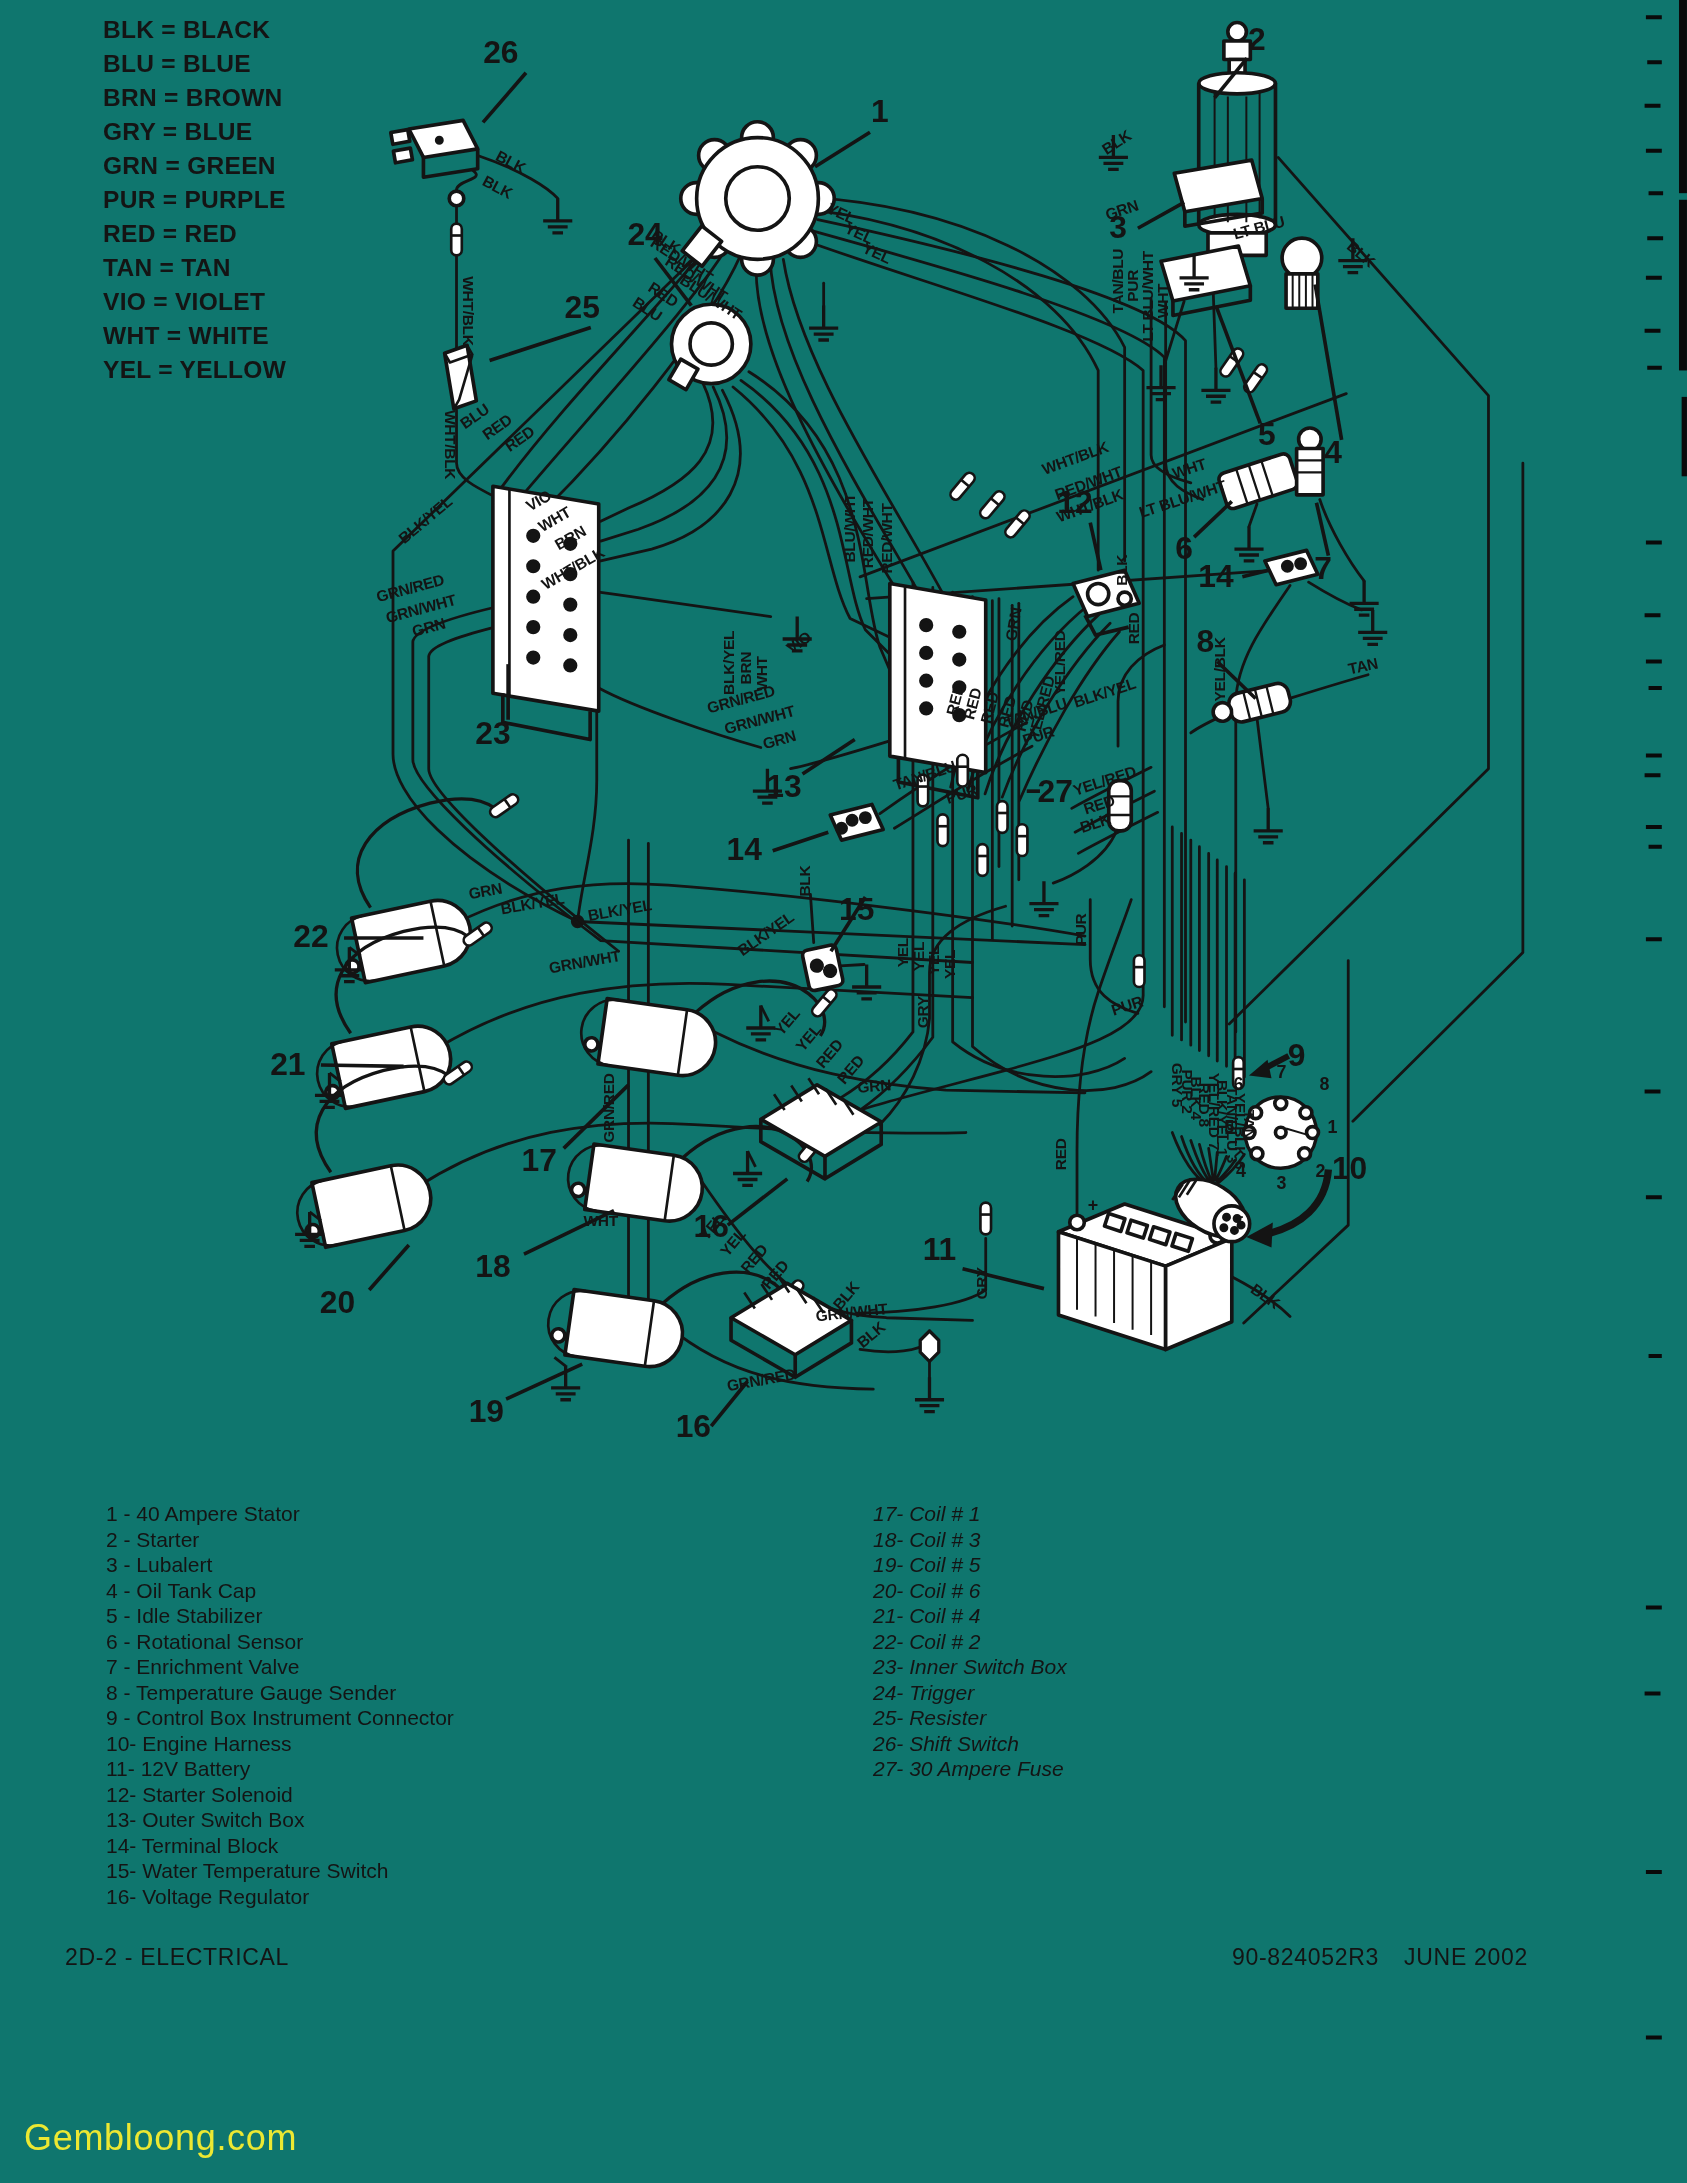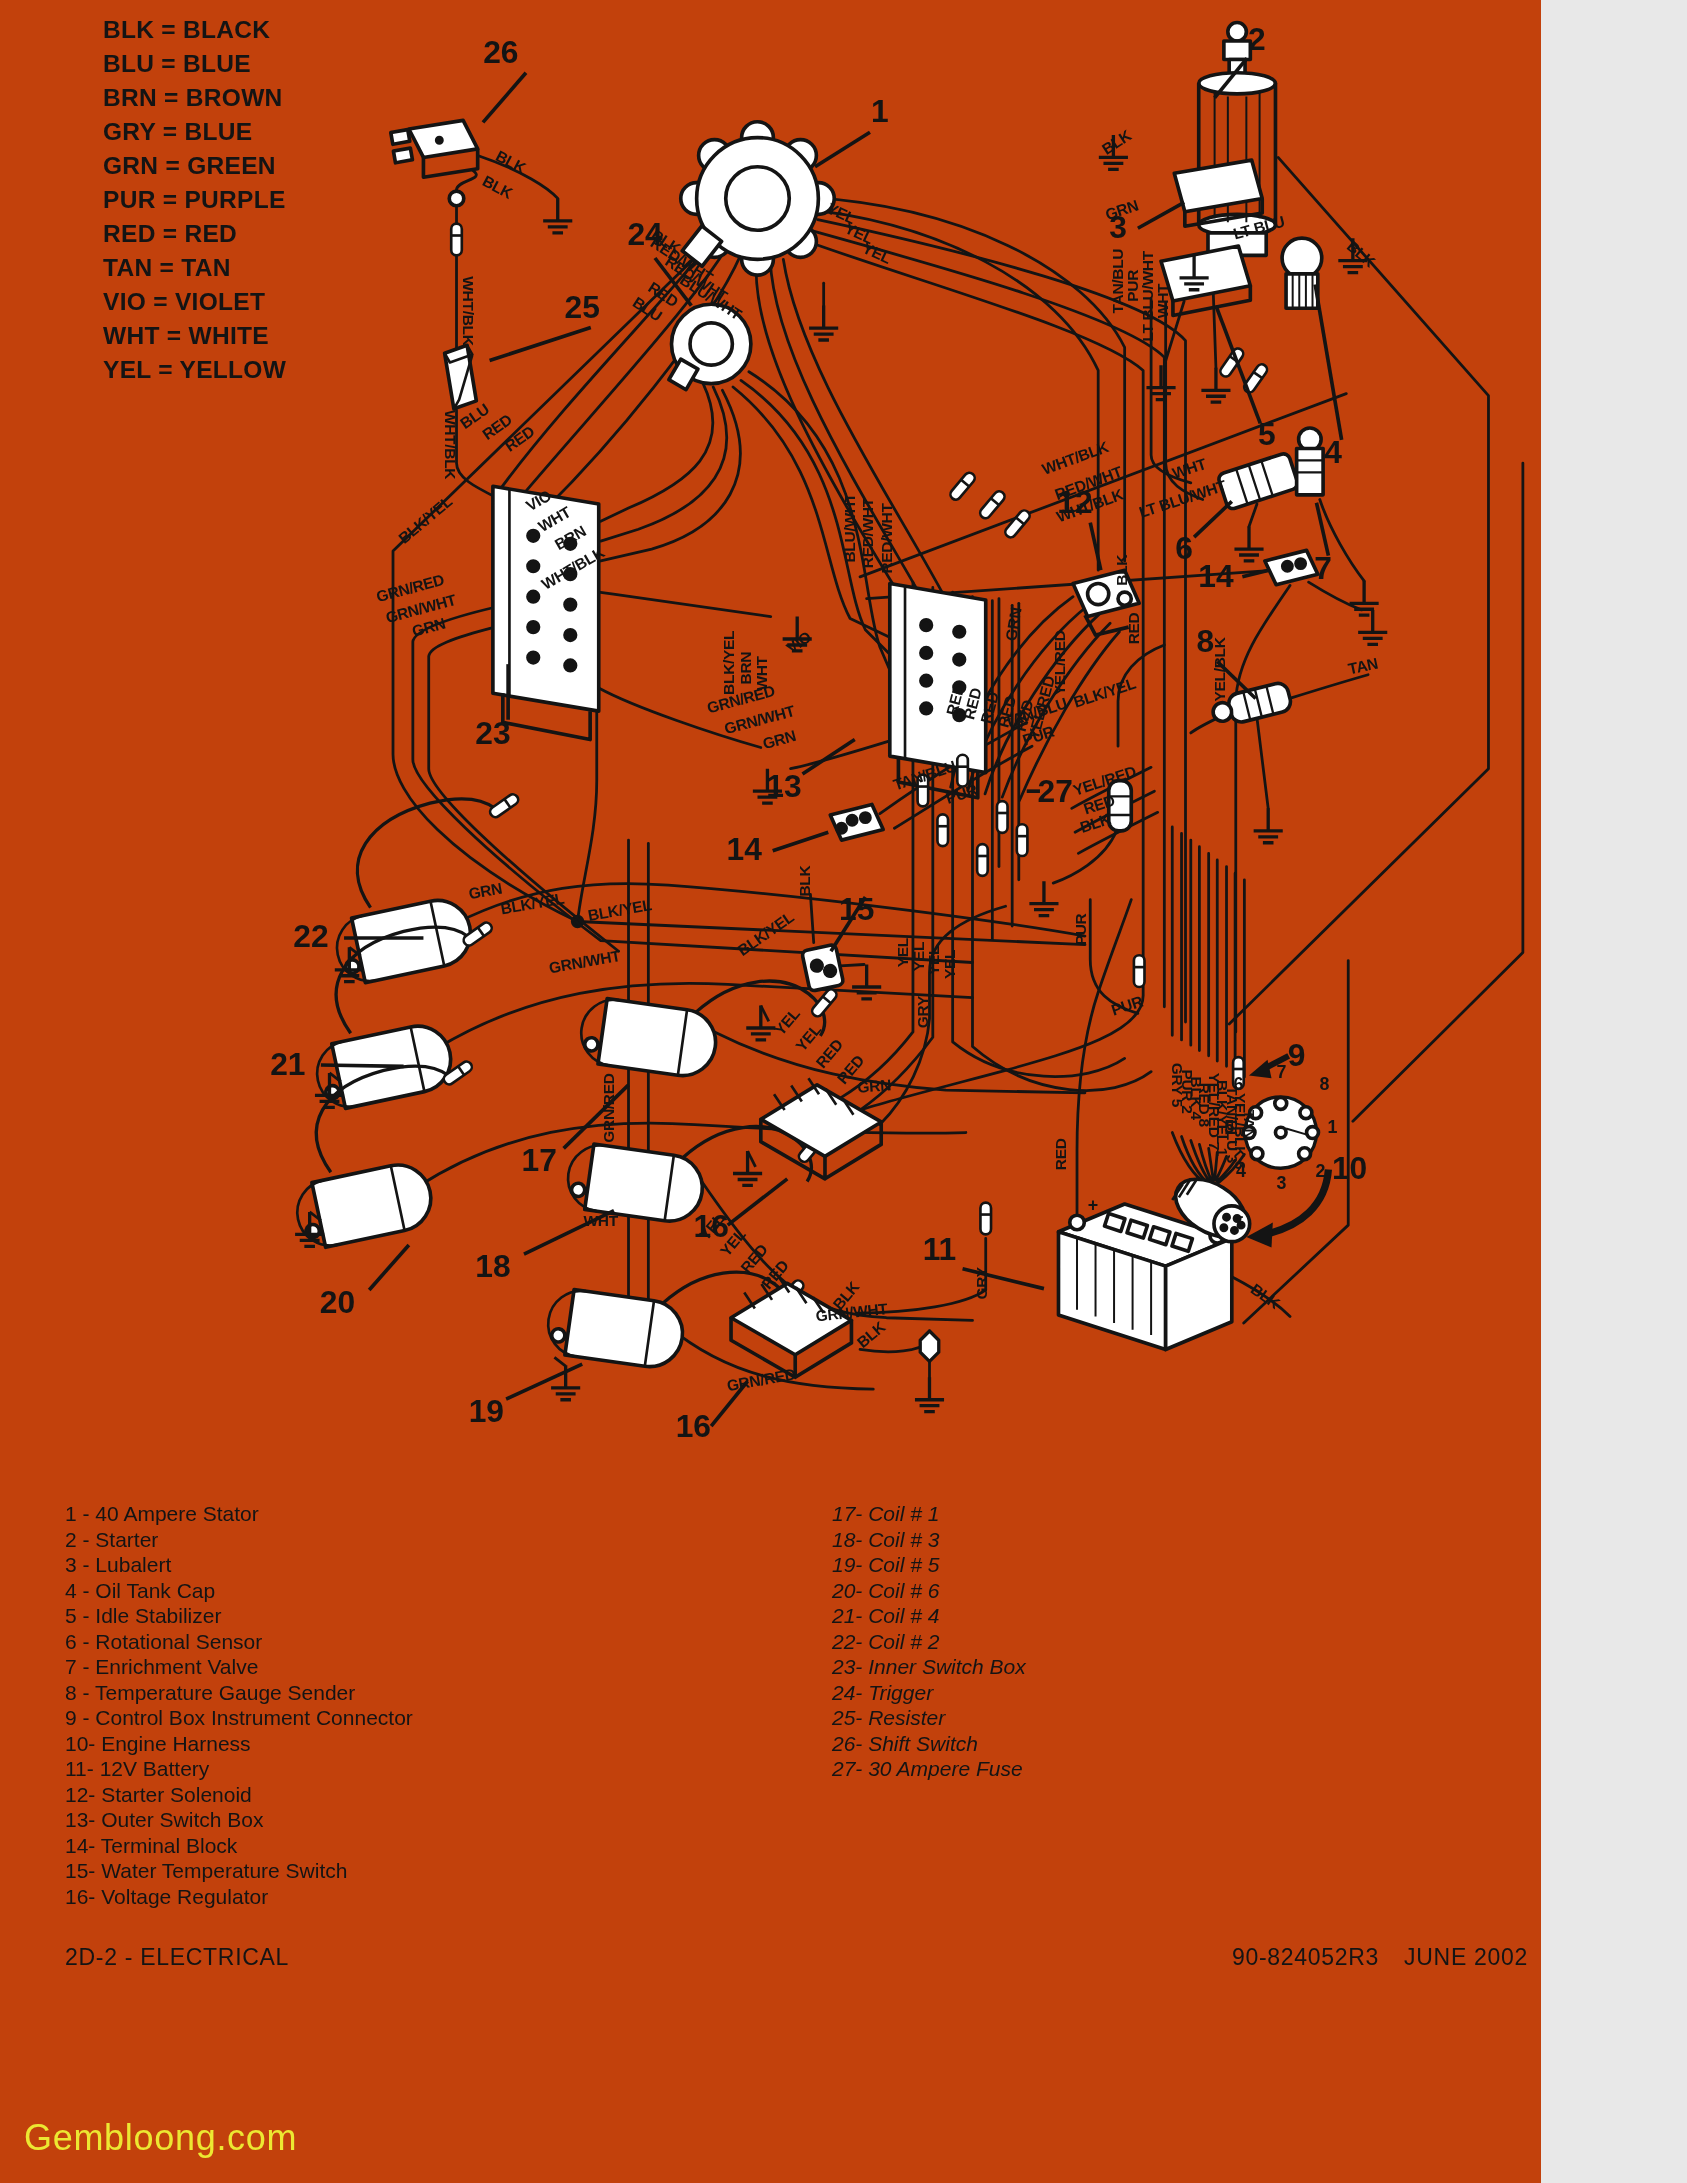--- a/index.html
+++ b/index.html
@@ -1,24 +1,24 @@
 <!DOCTYPE html>
 <html style="font-size:10.6px"><head>
 <meta charset="utf-8">
 <style>
   html,body{margin:0;padding:0;background:#e8e8e8;}
-  #page{position:relative;width:1541px;height:2183px;background:#c2410c;overflow:hidden;
+  #page{position:relative;width:1687px;height:2183px;background:#0f766e;overflow:hidden;
         font-family:"Liberation Sans", sans-serif;color:#141414;}
   #legend{position:absolute;left:103px;top:13.2px;}
   #legend .lg{font-size:24.5px;font-weight:bold;line-height:34px;letter-spacing:0.3px;white-space:pre;}
   #parts{position:absolute;left:0;top:1501px;width:1687px;}
   .pcol{position:absolute;top:0;}
   #pcol-left{left:65px;}
   #pcol-right{left:832px;font-style:italic;}
-  .pitem{font-size:21px;line-height:25.5px;white-space:pre;}
+  .pitem{font-size:21px;line-height:25.5px;white-space:pre;margin-left:41px;}
   #footer-left{position:absolute;left:65px;top:1944px;font-size:23px;letter-spacing:0.7px;}
   #footer-right{position:absolute;left:1232px;top:1944px;font-size:23px;letter-spacing:0.7px;}
   #footer-right .gap{display:inline-block;width:25px;}
   #watermark{position:absolute;left:24px;top:2117px;font-size:36px;font-weight:normal;
              color:#ece832;letter-spacing:0.7px;}
   svg{position:absolute;left:0;top:0;}
   svg text{font-family:"Liberation Sans", sans-serif;font-weight:bold;fill:#141414;}
   .wl{font-size:23.5px;letter-spacing:-0.5px;}
   .wl-s{font-size:27px;}
   .co{font-size:48px;}

